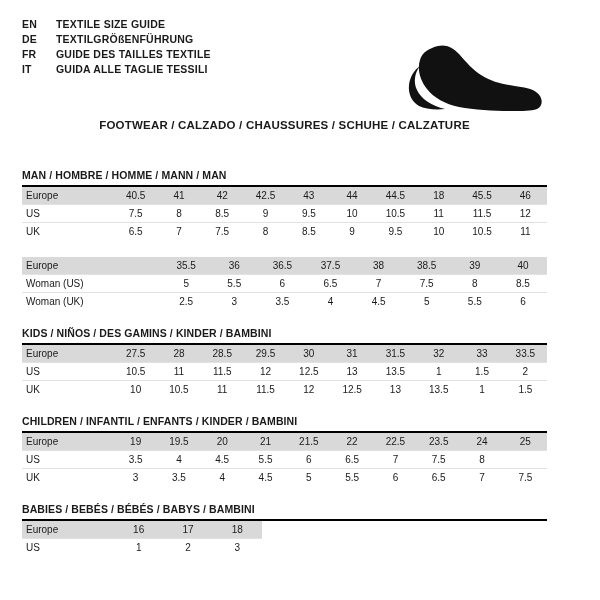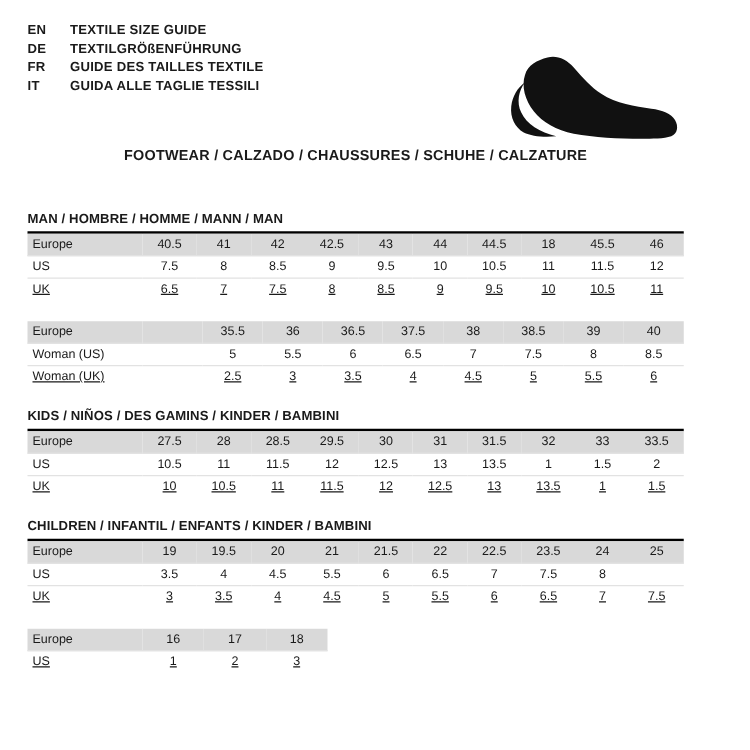--- a/index.html
+++ b/index.html
@@ -83,21 +83,20 @@
     table-layout: fixed;
   }
   table.size td {
     padding: 3px 0 3px 0;
     text-align: center;
     border-bottom: 1px solid #e2e2e2;
     white-space: nowrap;
   }
   table.size tr:last-child td {
     border-bottom: none;
-    text-decoration: underline;
   }
   table.size td.rowhead {
     text-align: left;
     padding-left: 4px;
     width: 88px;
   }
   table.size tr.shaded td {
     background: #d9d9d9;
   }
   
@@ -320,20 +319,21 @@
               <td>5.5</td>
               <td>6</td>
               <td>6.5</td>
               <td>7</td>
               <td>7.5</td>
             </tr>
           </tbody>
         </table>
       </div>
       <div class="section">
+        <div class="section-title">BABIES / BEBÉS / BÉBÉS / BABYS / BAMBINI</div>
         <table class="size narrow">
           <tbody>
             <tr class="shaded">
               <td class="rowhead">Europe</td>
               <td>16</td>
               <td>17</td>
               <td>18</td>
             </tr>
             <tr>
               <td class="rowhead">US</td>

